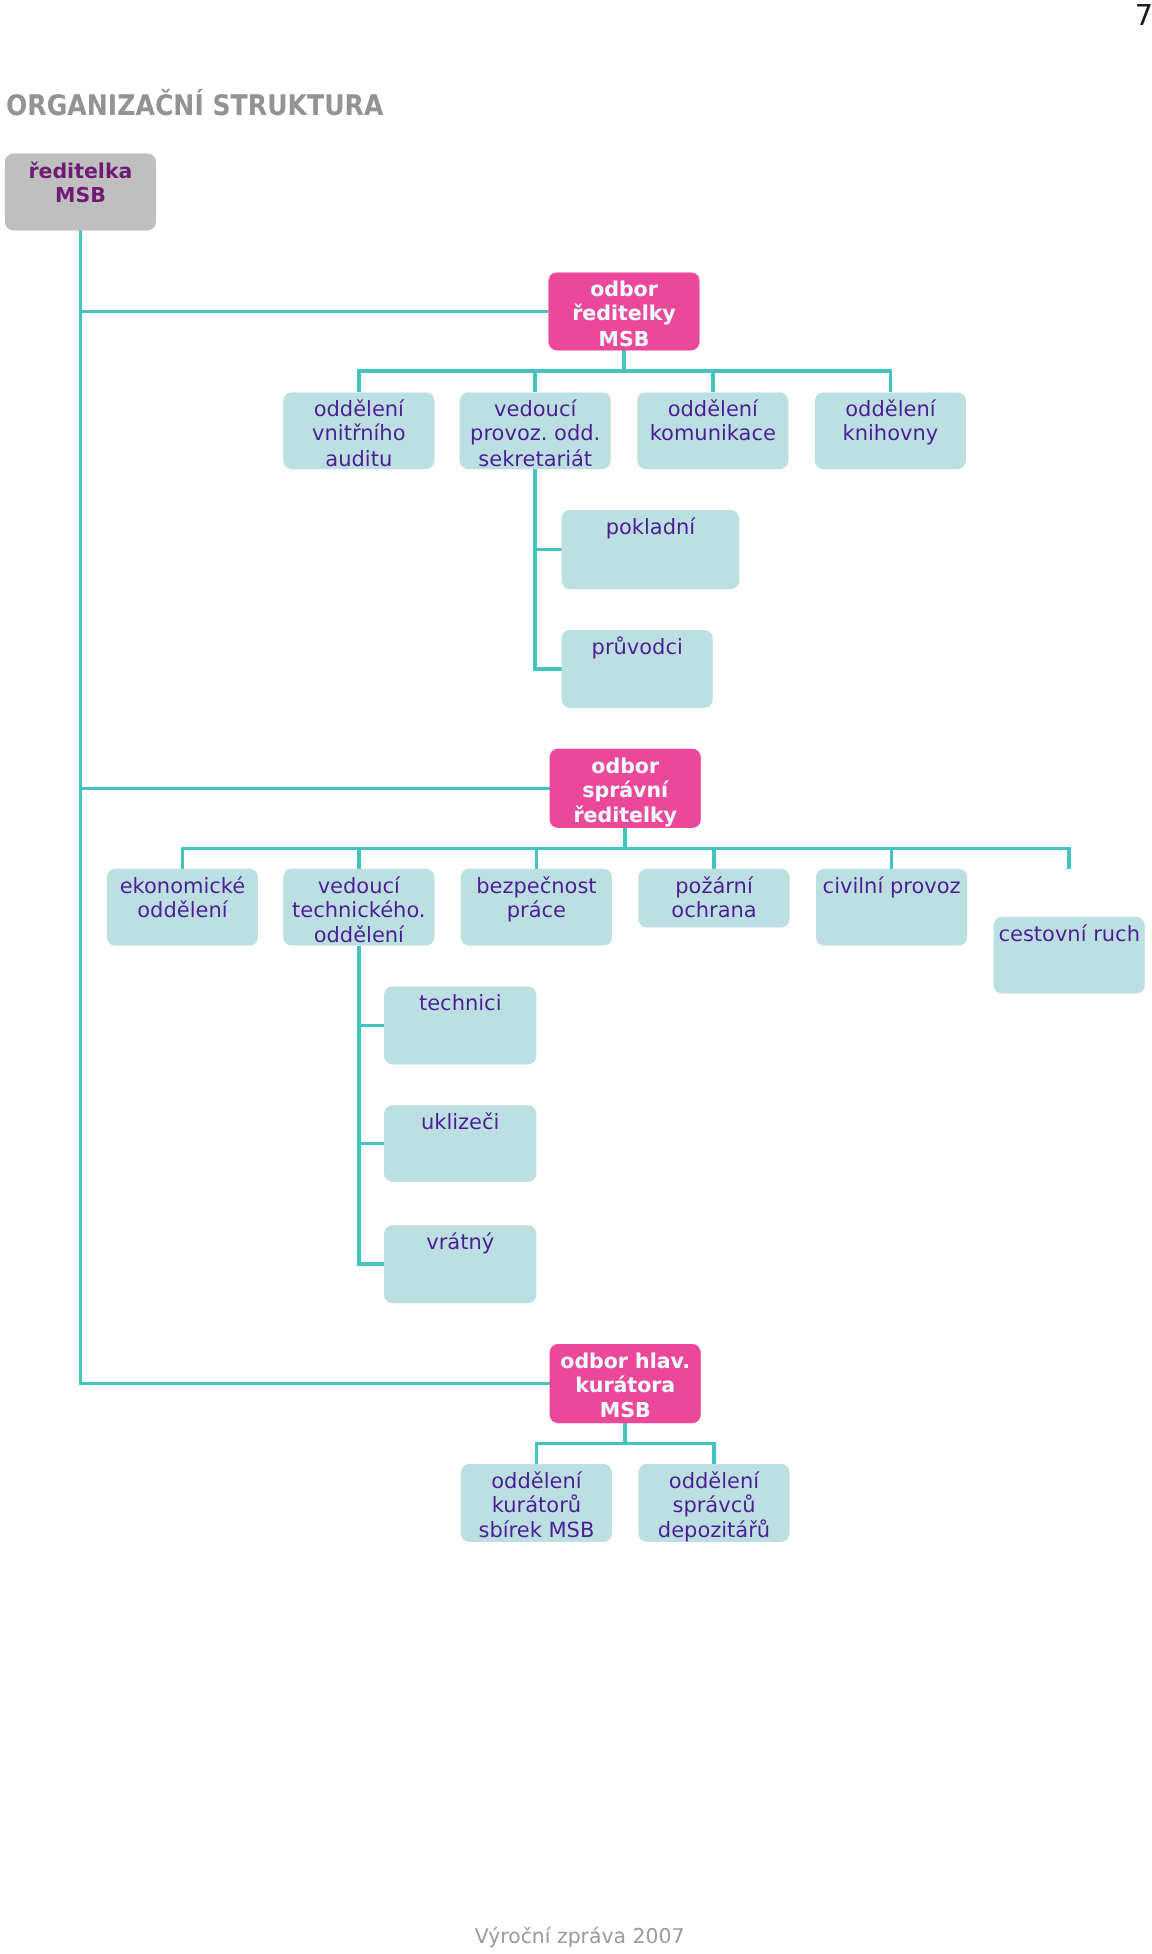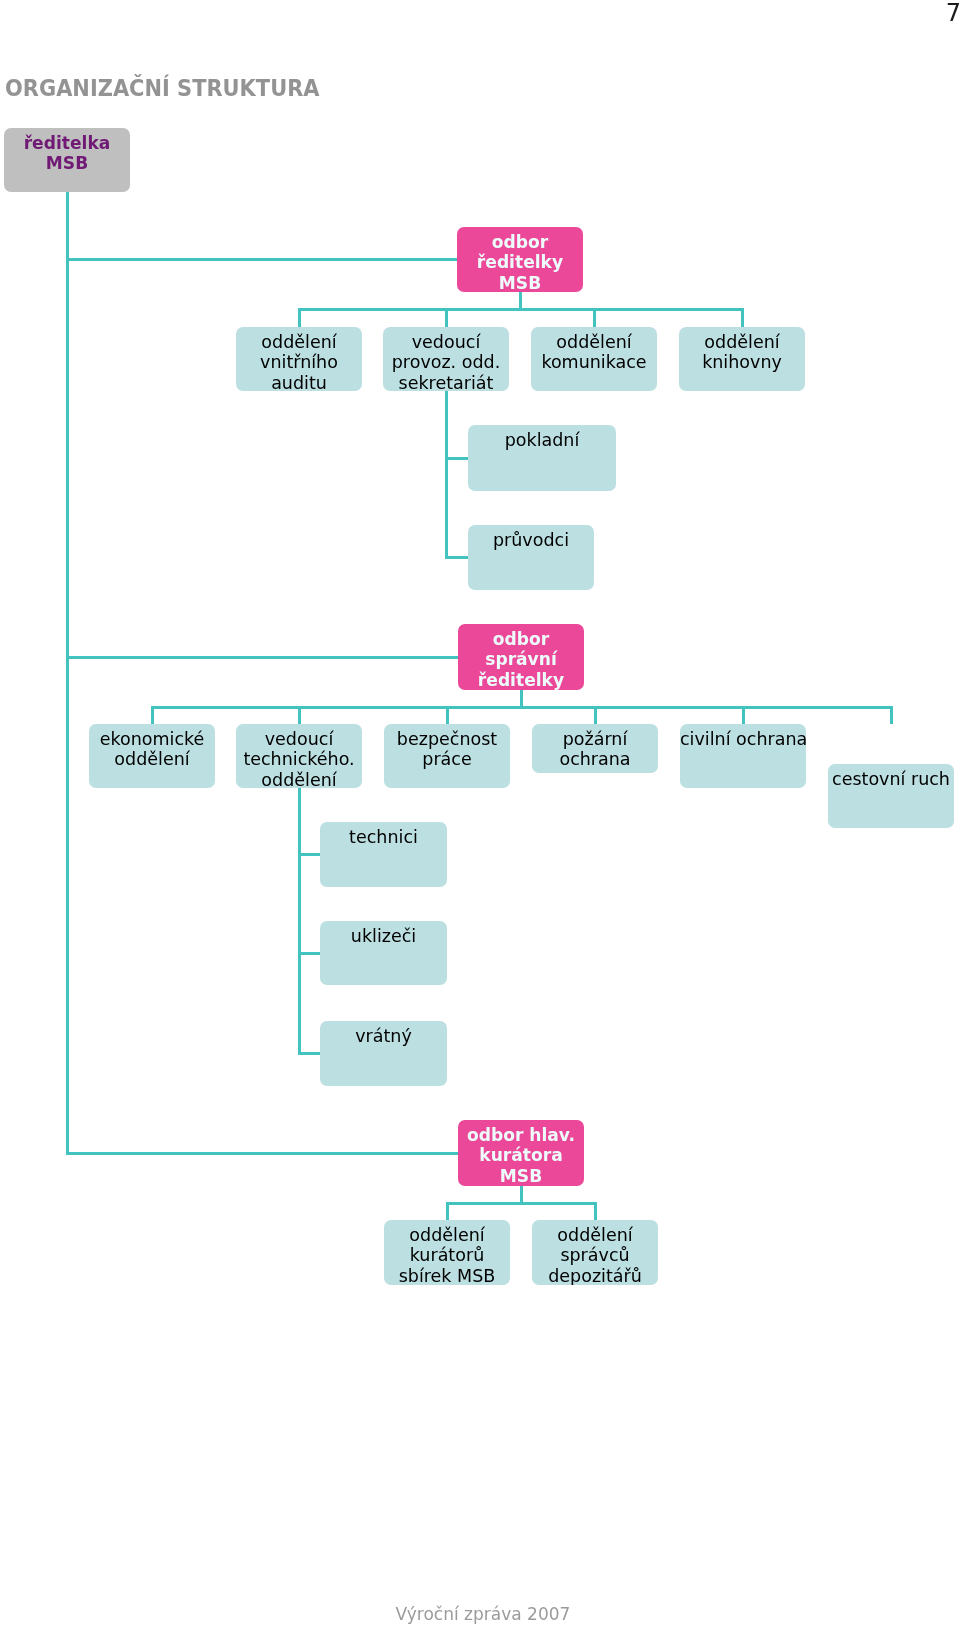--- a/index.html
+++ b/index.html
@@ -32,21 +32,21 @@
                 pointer-events:none; }
 
   .node {
     position:absolute; box-sizing:border-box;
     border-radius:7px; text-align:center;
     overflow:hidden;
     font-size:17.5px; line-height:20.6px;
     padding-top:4.8px;
   }
   .node .line { display:block; white-space:nowrap; }
-  .node.light { background:#bcdfe2; color:#000000; }
+  .node.light { background:#bcdfe2; color:#4c1d95; }
   .node.dark  { background:#ec4899; color:#edfcfb; font-weight:bold; font-size:17.1px; }
   .node.grey  { background:#bfbfbf; color:#701a75; font-weight:bold; font-size:17.1px; }
 </style>
 </head>
 <body>
 
 <div id="page">
 
   <div id="page-number">7</div>
 
@@ -134,21 +134,21 @@
       </div>
       <div class="node light" style="left: 384px; top: 724px; width: 126px; height: 64px;">
         <span class="line">bezpečnost</span>
         <span class="line">práce</span>
       </div>
       <div class="node light" style="left: 532px; top: 724px; width: 126px; height: 49px;">
         <span class="line">požární</span>
         <span class="line">ochrana</span>
       </div>
       <div class="node light" style="left: 680px; top: 724px; width: 126px; height: 64px;">
-        <span class="line">civilní ochrana</span>
+        <span class="line">civilní provoz</span>
       </div>
       <div class="node light" style="left: 828px; top: 764px; width: 126px; height: 64px;">
         <span class="line">cestovní ruch</span>
       </div>
       <div class="node light" style="left: 320px; top: 822px; width: 127px; height: 65px;">
         <span class="line">technici</span>
       </div>
       <div class="node light" style="left: 320px; top: 921px; width: 127px; height: 64px;">
         <span class="line">uklizeči</span>
       </div>

